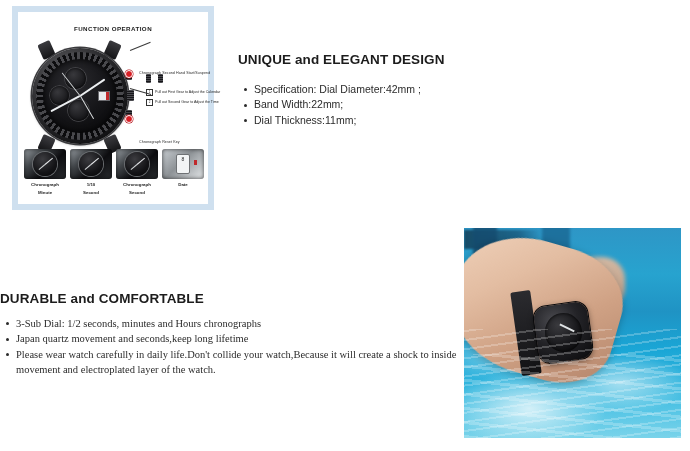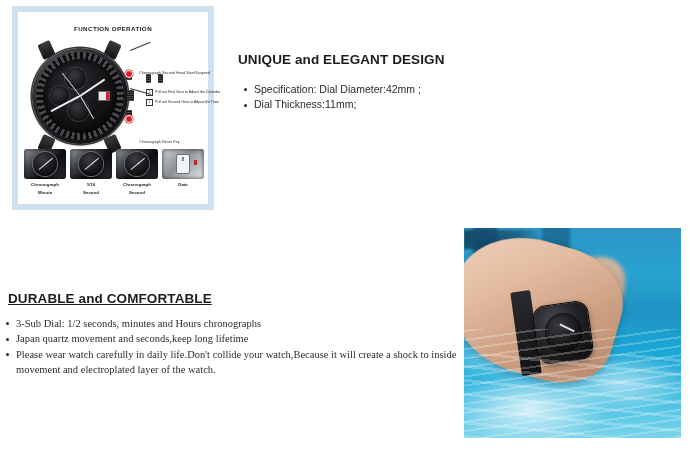--- a/index.html
+++ b/index.html
@@ -136,21 +136,21 @@
   .thumb-img.date-thumb .dred{position:absolute;right:7px;top:11px;width:3px;height:5px;background:#c0292c;}
   .thumb-label{font-size:4.4px;font-weight:bold;color:#1c1c1c;line-height:6px;margin-top:2.5px;}
 
   
   .heading{
     position:absolute;
     font-size:13.5px;font-weight:bold;color:#1c1c1c;letter-spacing:.1px;
     white-space:nowrap;
   }
   .h-unique{left:238px;top:52px;}
-  .h-durable{left:8px;top:291px;text-decoration:underline;}
+  .h-durable{left:0px;top:291px;}
 
   ul.speclist{
     position:absolute;margin:0;padding:0;list-style:none;
   }
   ul.speclist li{
     position:relative;padding-left:14px;
     font-size:10.5px;line-height:15.4px;color:#2b2b2b;
   }
   ul.speclist li:before{
     content:"";position:absolute;left:4px;top:6.4px;
@@ -324,20 +324,21 @@
         </div>
       </div>
 
     </div>
   </div>
 
   <div class="heading h-unique">UNIQUE and ELEGANT DESIGN</div>
 
   <ul class="speclist list-unique">
     <li>Specification: Dial Diameter:42mm ;</li>
+    <li>Band Width:22mm;</li>
     <li>Dial Thickness:11mm;</li>
   </ul>
 
   <div class="heading h-durable">DURABLE and COMFORTABLE</div>
 
   <ul class="speclist list-durable">
     <li>3-Sub Dial: 1/2 seconds, minutes and Hours chronographs</li>
     <li>Japan quartz movement and seconds,keep long lifetime</li>
     <li>Please wear watch carefully in daily life.Don't collide your watch,Because it will create a shock to inside movement and electroplated layer of the watch.</li>
   </ul>

